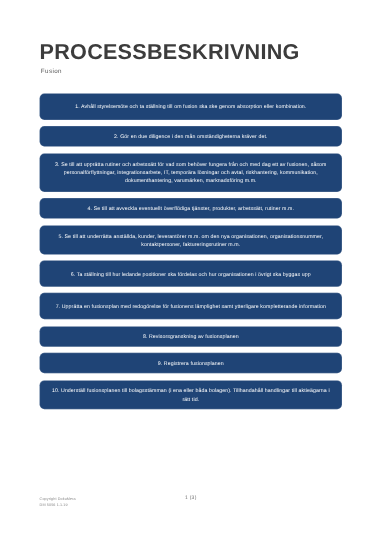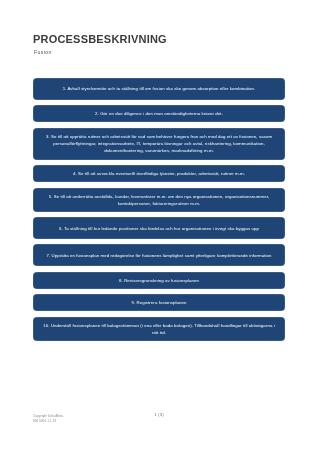--- a/index.html
+++ b/index.html
@@ -26,21 +26,21 @@
   }
 
   .header {
     position: absolute;
     left: 33px;
     top: 33px;
     width: 252px;
   }
 
   .doc-title {
-    font-size: 11px;
+    font-size: 18px;
     letter-spacing: 0.2px;
     font-weight: 600;
     color: #3c3c3c;
     line-height: 1.12;
     margin: 0;
     white-space: nowrap;
   }
 
   .doc-subtitle {
     font-size: 5.2px;

